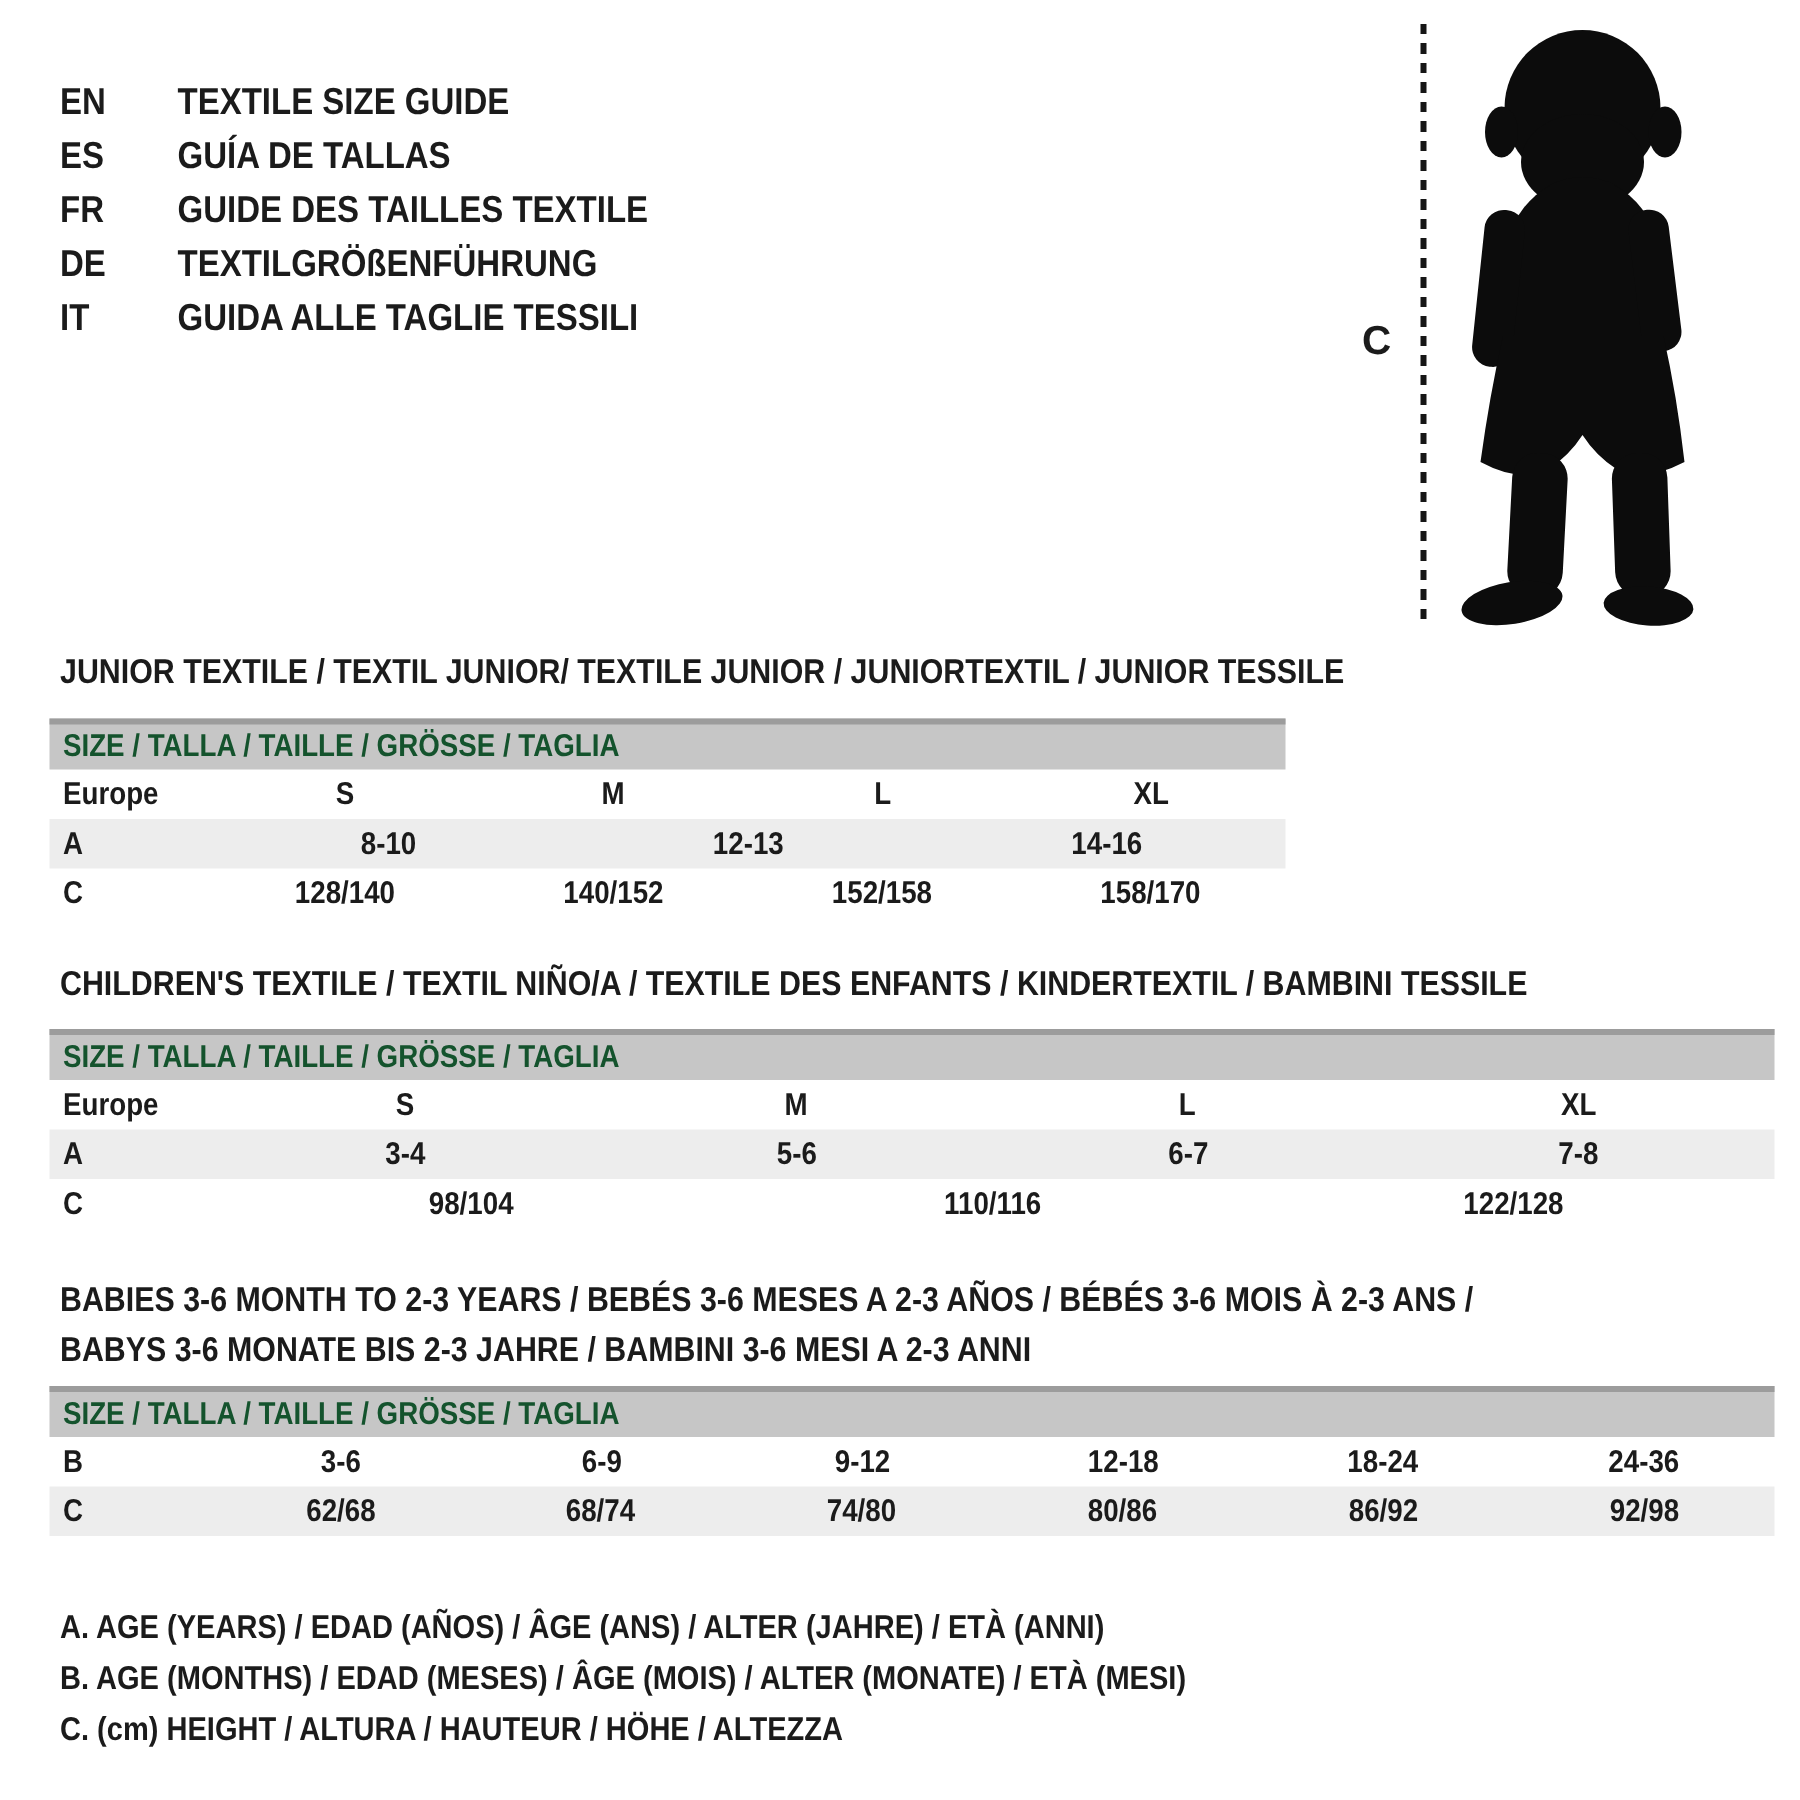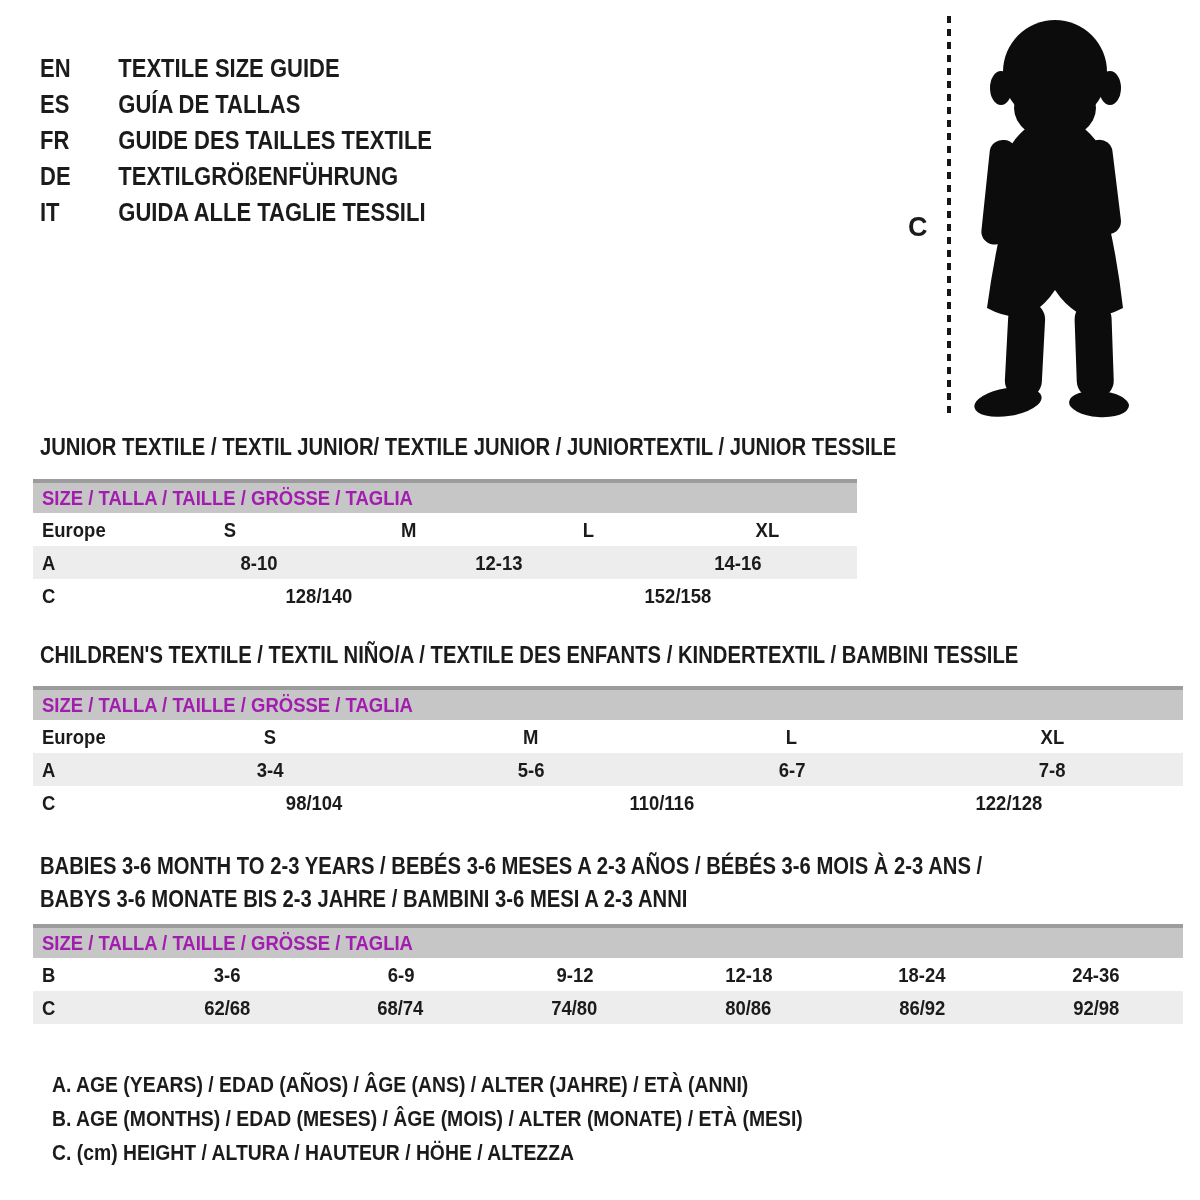--- a/index.html
+++ b/index.html
@@ -48,33 +48,33 @@
   .size-table { position:absolute; }
   .tbl-junior   { left:33px; top:479px; width:824px; }
   .tbl-children { left:33px; top:686px; width:1150px; }
   .tbl-babies   { left:33px; top:924px; width:1150px; }
 
   .thead {
     height:30px; line-height:30px;
     border-top:4px solid #9c9c9c;
     background:#c6c6c6;
     padding-left:9px;
-    font-size:21px; font-weight:700; color:#a21caf;
+    font-size:21px; font-weight:700; color:#14532d;
     white-space:nowrap;
   }
   .trow {
     display:flex; height:33px; line-height:33px;
     font-size:21px; font-weight:700;
   }
   .trow.shaded { background:#ededed; }
   .tlabel { width:107px; padding-left:9px; box-sizing:border-box; text-align:left; }
   .tcell  { flex:1; text-align:center; }
 
   
-  .legend { left:52px; top:1068px; }
+  .legend { left:40px; top:1068px; }
   .legend-line {
     height:34px; line-height:34px;
     font-size:22px; font-weight:700; white-space:nowrap;
     transform:scaleX(0.88); transform-origin:left top;
   }
 </style>
 </head>
 <body>
 
 <div class="abs lang-block">
@@ -134,21 +134,23 @@
       </div>
       <div class="trow shaded">
         <div class="tlabel"><span class="cond cond-l">A</span></div>
         <div class="tcell"><span class="cond">8-10</span></div>
         <div class="tcell"><span class="cond">12-13</span></div>
         <div class="tcell"><span class="cond">14-16</span></div>
       </div>
       <div class="trow">
         <div class="tlabel"><span class="cond cond-l">C</span></div>
         <div class="tcell"><span class="cond">128/140</span></div>
+        <div class="tcell"><span class="cond">140/152</span></div>
         <div class="tcell"><span class="cond">152/158</span></div>
+        <div class="tcell"><span class="cond">158/170</span></div>
       </div>
     </div>
 </div>
 
 <div class="abs section-title title-children">CHILDREN'S TEXTILE / TEXTIL NIÑO/A / TEXTILE DES ENFANTS / KINDERTEXTIL / BAMBINI TESSILE</div>
 <div class="abs size-table tbl-children">
   <div class="thead">
     <span class="cond cond-l">SIZE / TALLA / TAILLE / GRÖSSE / TAGLIA</span>
   </div>
   <div>

